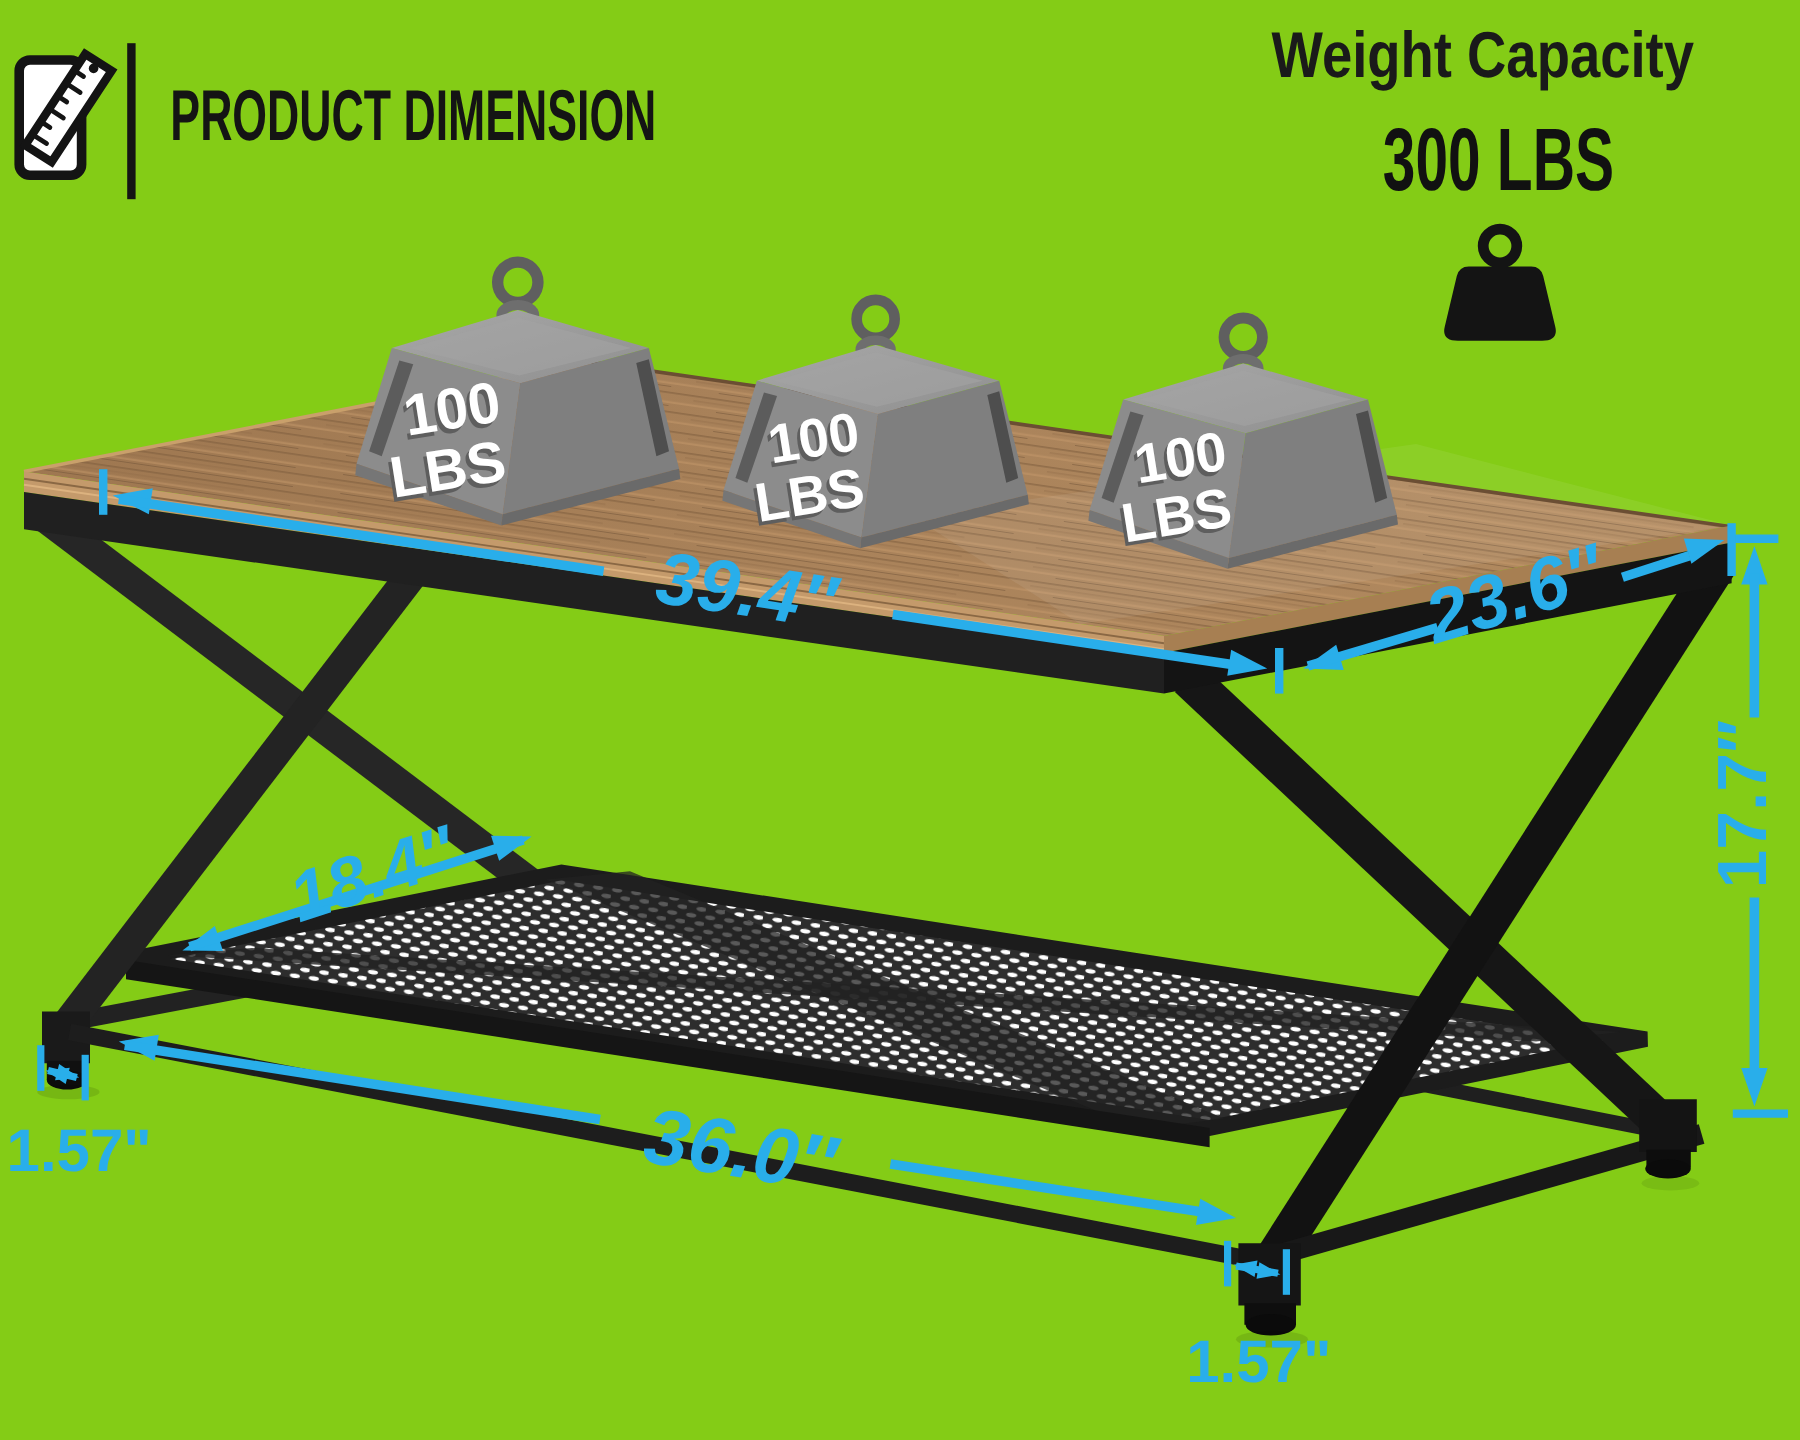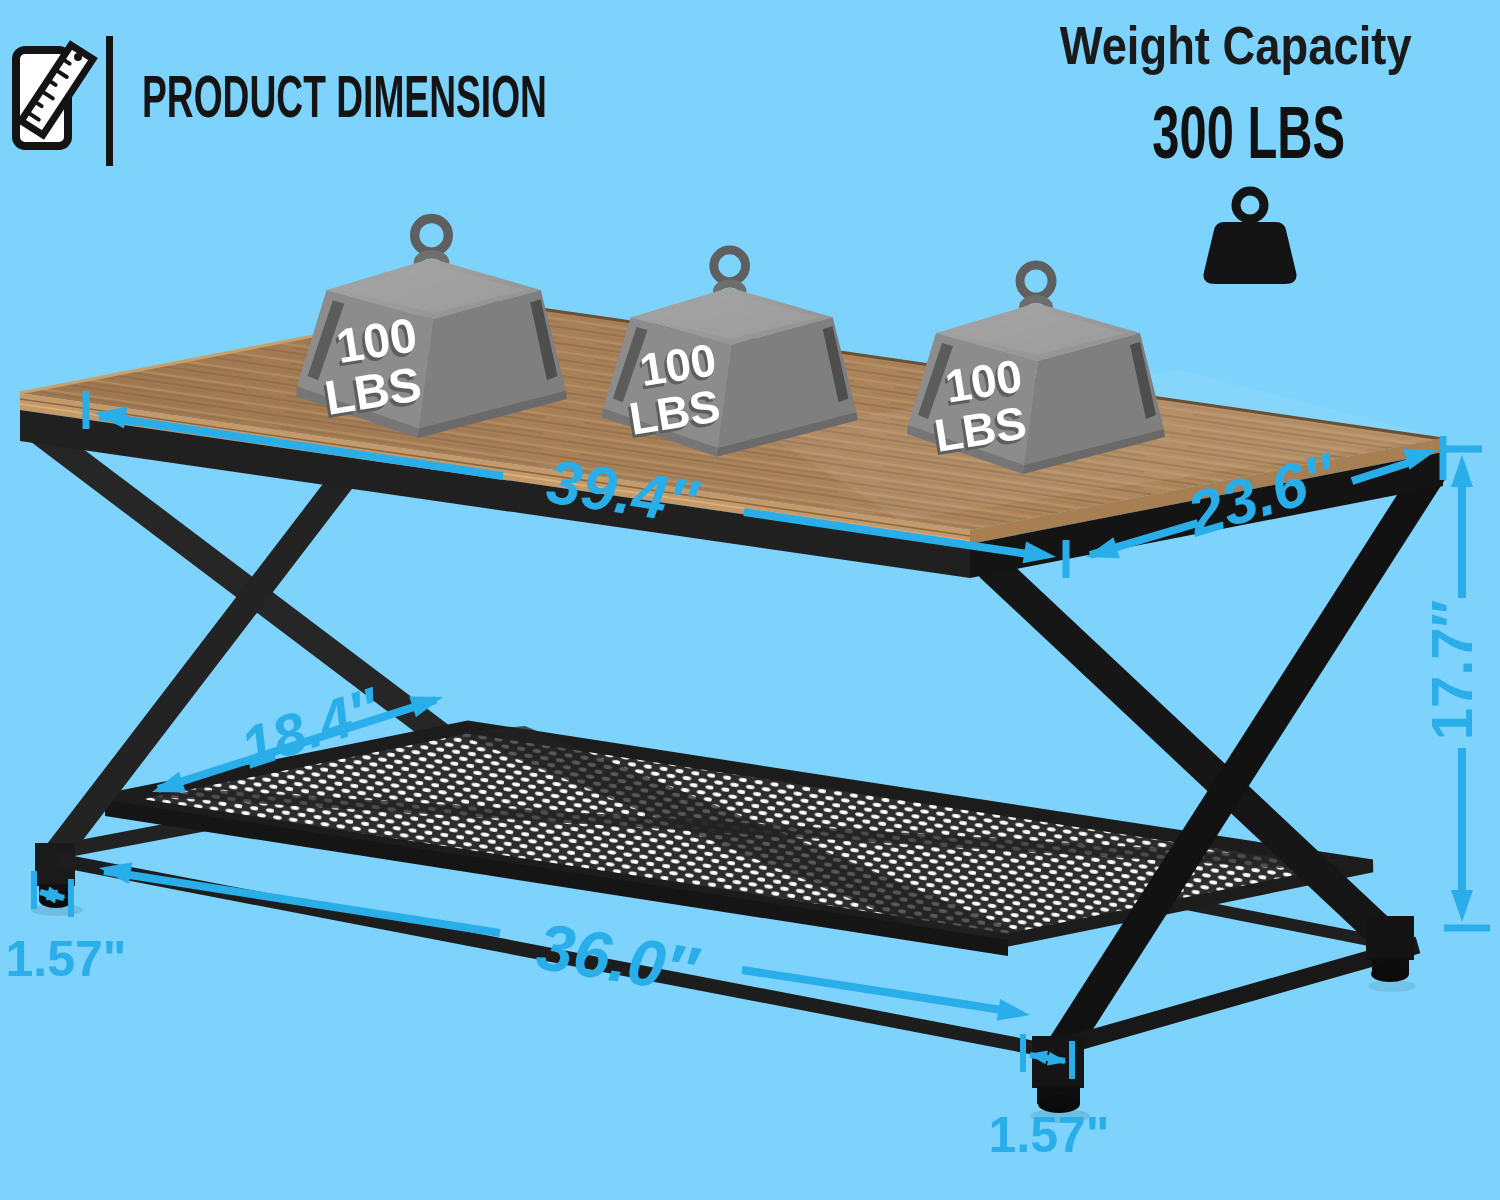--- a/index.html
+++ b/index.html
@@ -1,17 +1,17 @@
 <!DOCTYPE html>
 <html style="--accent: #29AEEA; --metal: #1B1B1B; --wood: #A9815A; --weight-gray: #8C8C8C;"><head>
 <meta charset="utf-8">
 <style>
   :root{ --accent:#29AEEA; --metal:#1b1b1b; }
   html,body{margin:0;padding:0;background:#ffffff;}
-  .page{position:relative;width:1500px;height:1200px;background:#7dd3fc;overflow:hidden;}
+  .page{position:relative;width:1500px;height:1200px;background:#84cc16;overflow:hidden;}
   svg text{font-family:"Liberation Sans","DejaVu Sans",sans-serif;}
   .hdr-title{font-size:60px;font-weight:bold;fill:#141414;letter-spacing:0px;}
   .cap-label{font-size:54px;font-weight:bold;fill:#1a1a1a;}
   .cap-value{font-size:74px;font-weight:bold;fill:#111111;}
   .dim-label{fill:var(--accent);font-weight:bold;text-anchor:middle;}
   .dim-label.it{font-style:italic;}
   .f62{font-size:62px;} .f58{font-size:58px;} .f66{font-size:66px;} .f50{font-size:50px;}
   .accent-stroke{stroke:var(--accent);fill:none;}
   .accent-fill{fill:var(--accent);stroke:none;}
   .w8{stroke-width:8px;} .w7{stroke-width:7px;} .w6{stroke-width:6px;}

